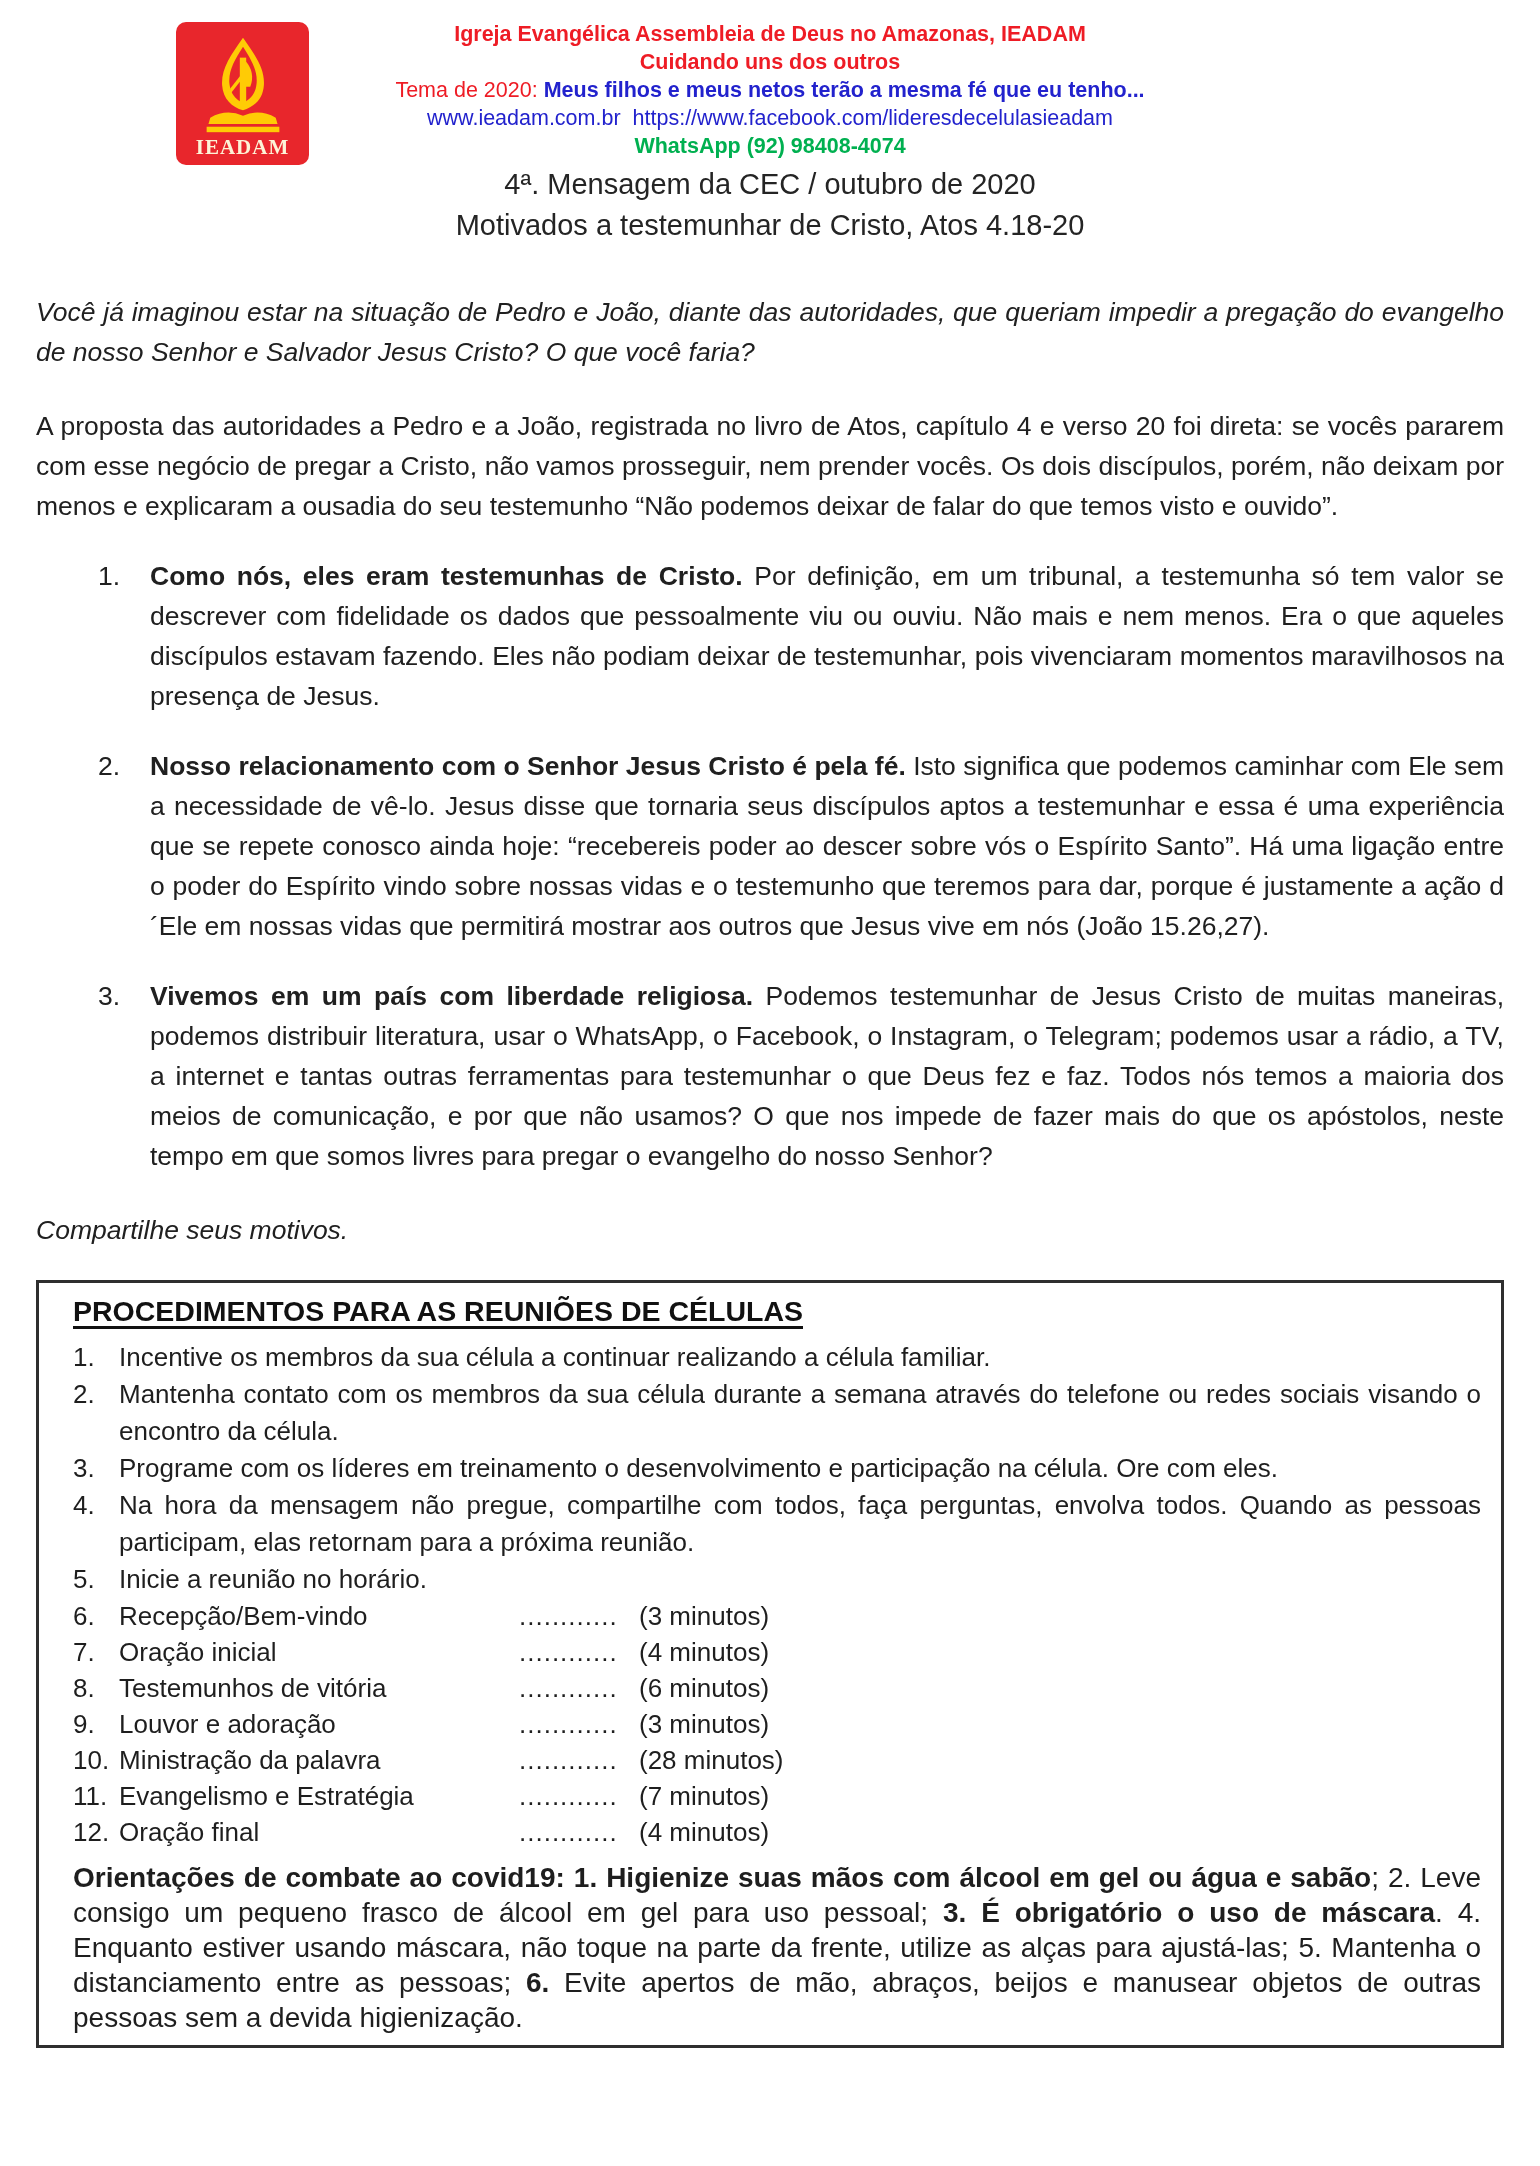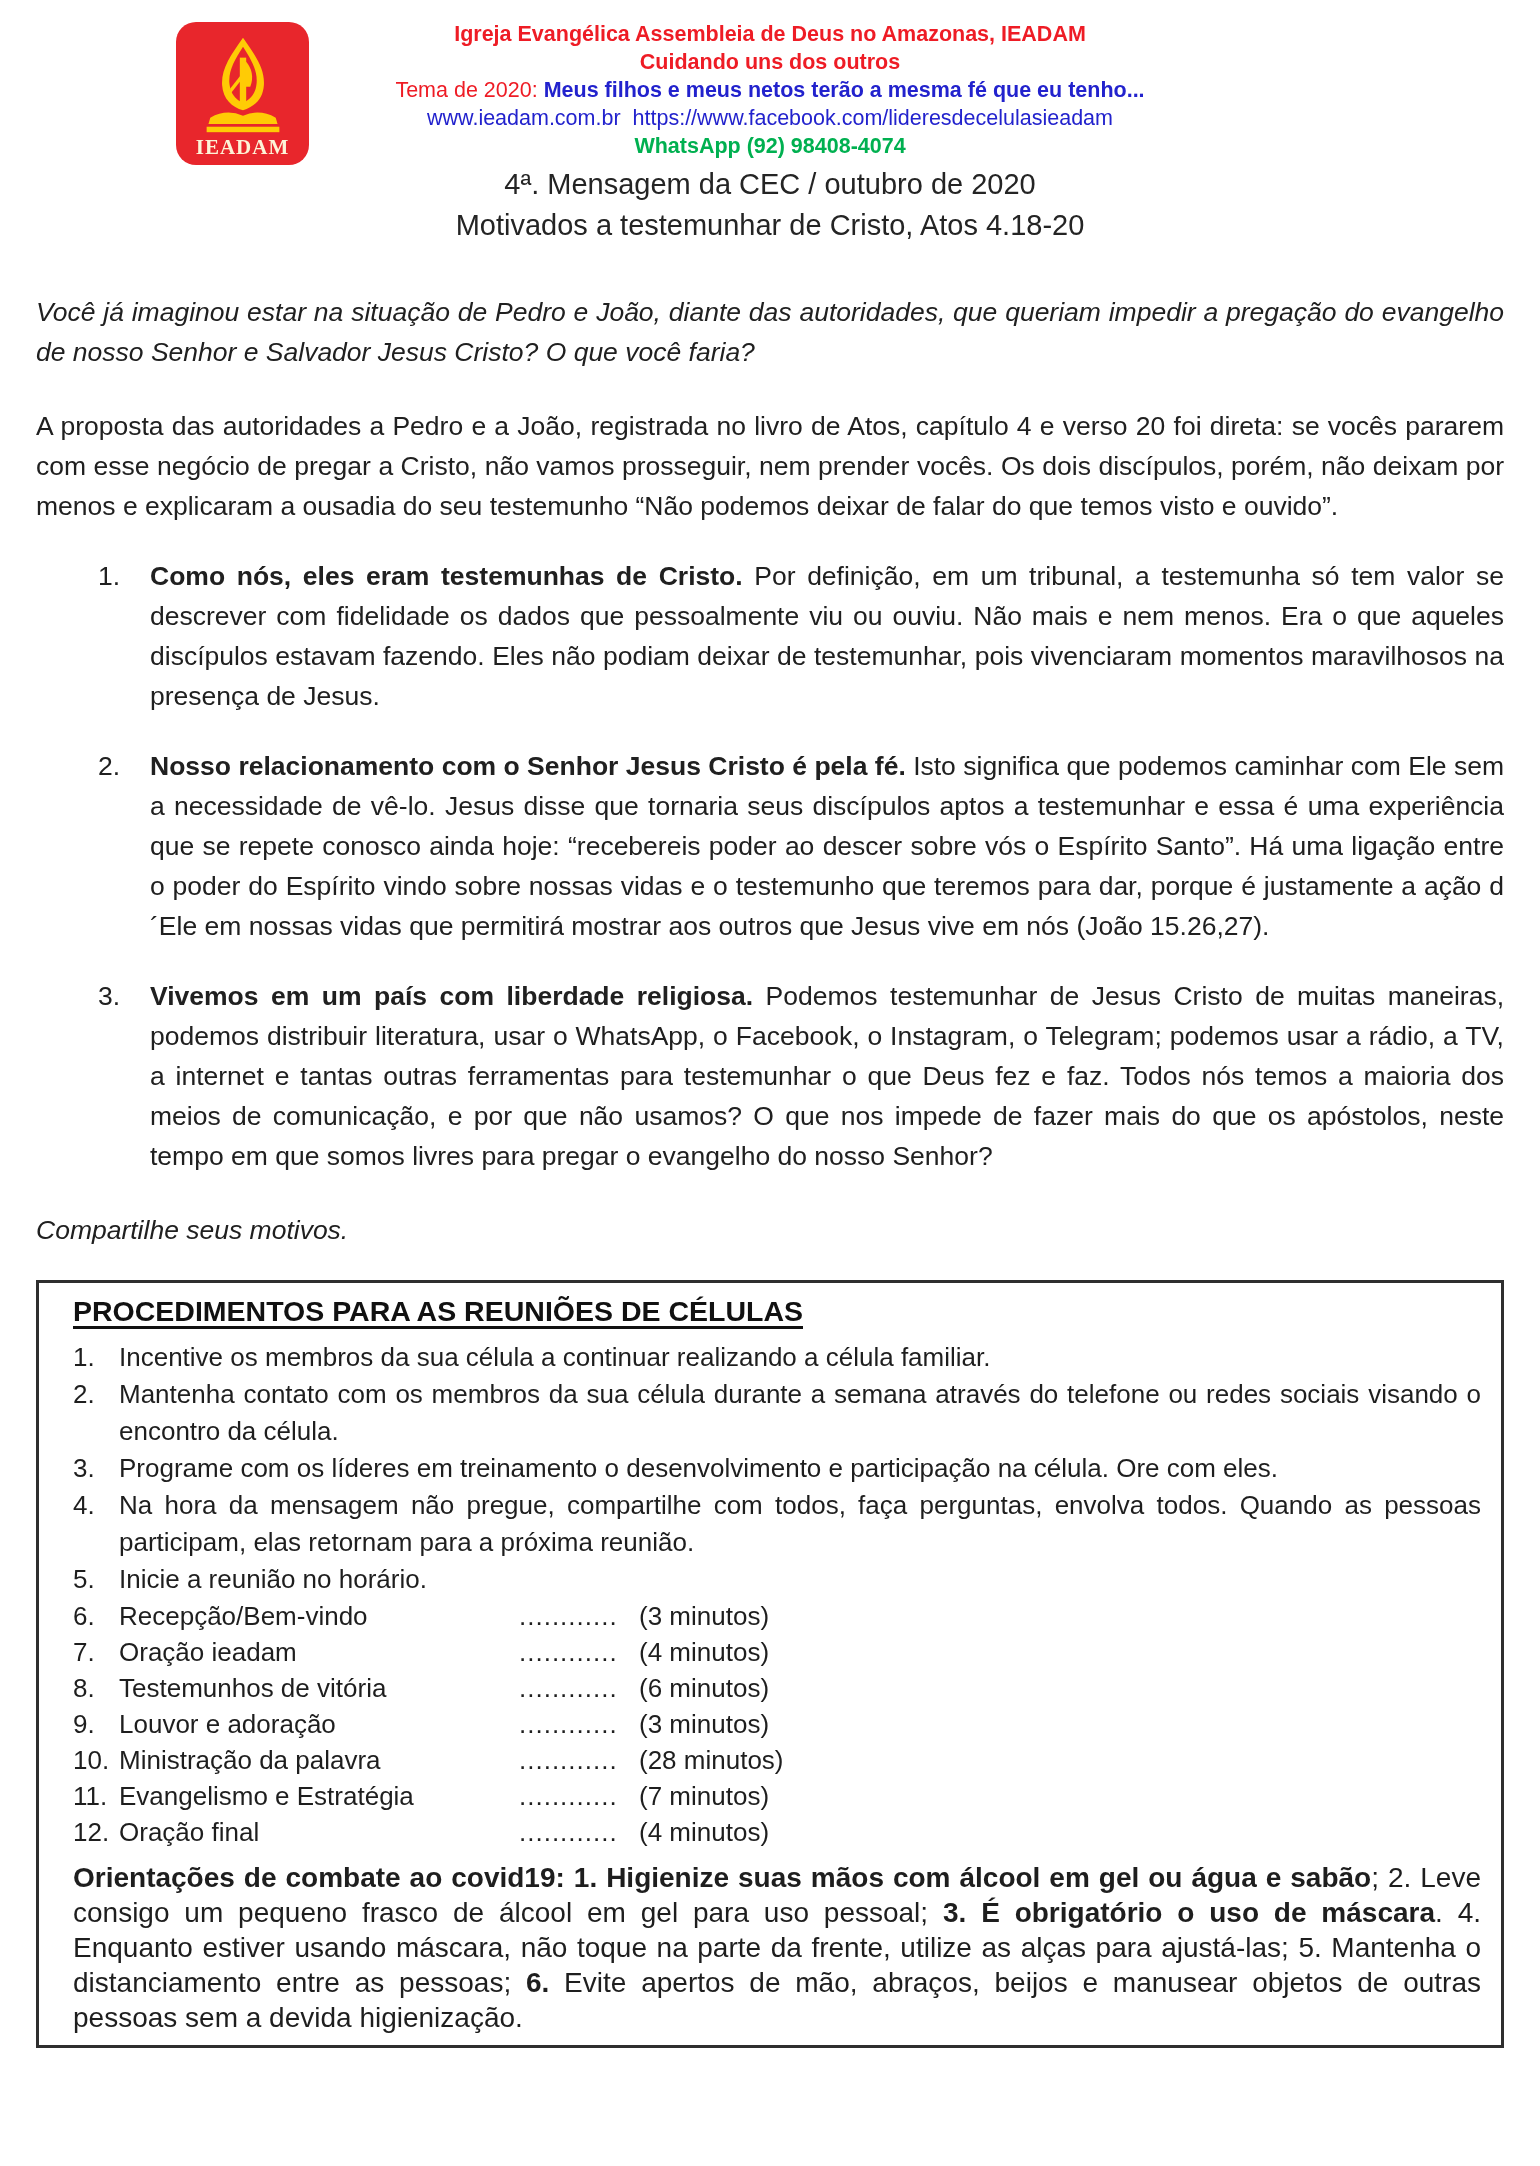--- a/index.html
+++ b/index.html
@@ -7,21 +7,21 @@
   body {
     width:1540px; height:2166px; overflow:hidden; position:relative;
     font-family:"Liberation Sans", sans-serif; color:#1e1e1e;
   }
   .page { padding:0 36px; }
 
   
   .header { position:relative; text-align:center; padding-top:20px; }
   .logo {
     position:absolute; left:140px; top:22px; width:133px; height:143px;
-    background:#e8262c; border-radius:20px;
+    background:#e8262c; border-radius:10px;
     display:flex; flex-direction:column; align-items:center; justify-content:flex-end;
     padding-bottom:7px;
   }
   .logo svg { display:block; margin-bottom:2px; }
   .logo-text {
     font-family:"Liberation Serif", serif; font-weight:bold;
     color:#fdf3d7; font-size:21px; letter-spacing:1px; line-height:22px;
   }
   .hline { font-size:21.5px; line-height:28px; }
   .red-bold { color:#ee1c25; font-weight:bold; }
@@ -145,21 +145,21 @@
     </div>
 
     <div class="sched-row">
       <div class="sc-num">6.</div>
       <div class="sc-label">Recepção/Bem-vindo</div>
       <div class="sc-dots">............</div>
       <div class="sc-time">(3 minutos)</div>
     </div>
     <div class="sched-row">
       <div class="sc-num">7.</div>
-      <div class="sc-label">Oração ieadam</div>
+      <div class="sc-label">Oração inicial</div>
       <div class="sc-dots">............</div>
       <div class="sc-time">(4 minutos)</div>
     </div>
     <div class="sched-row">
       <div class="sc-num">8.</div>
       <div class="sc-label">Testemunhos de vitória</div>
       <div class="sc-dots">............</div>
       <div class="sc-time">(6 minutos)</div>
     </div>
     <div class="sched-row">

